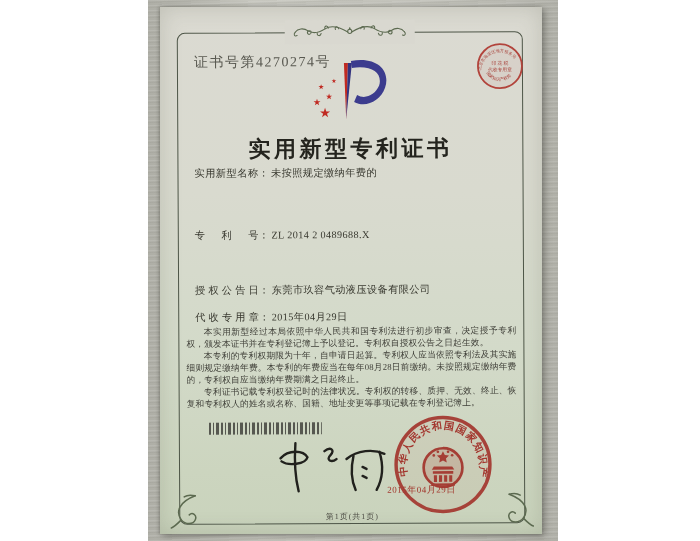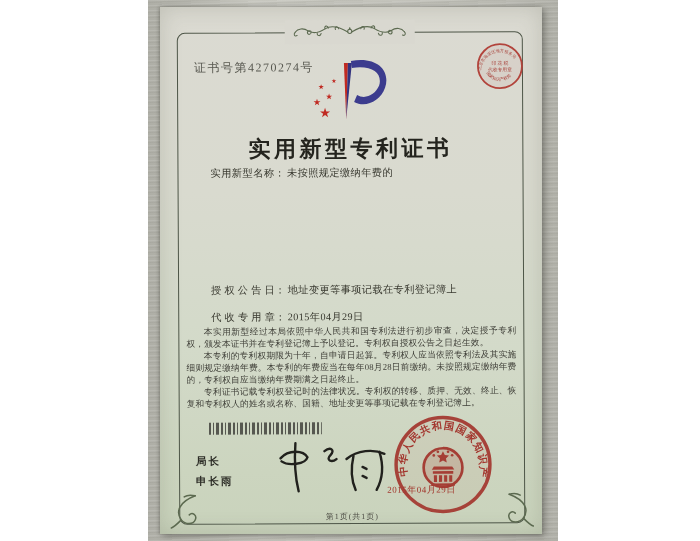--- a/index.html
+++ b/index.html
@@ -25,29 +25,29 @@
   .frame {
     position:absolute; left:18px; right:18px; top:25px; bottom:10px;
     border:1.6px solid #4d5547; border-radius:8px;
   }
 
   .flourish-top { position:absolute; left:126px; top:13px; width:130px; height:24px; background:#d9d8d0; display:flex; align-items:center; justify-content:center; }
   .corner-orn { position:absolute; width:30px; height:36px; }
   .corner-orn.bl { left:8px; top:486px; }
   .corner-orn.br { left:344px; top:486px; transform:scaleX(-1); }
 
-  .cert-no { position:absolute; left:35px; top:52px; font-size:12px; letter-spacing:1.5px; color:#585850; }
+  .cert-no { position:absolute; left:35px; top:46px; font-size:14px; letter-spacing:1.5px; color:#585850; }
 
   .logo { position:absolute; left:142px; top:50px; width:92px; height:70px; }
 
   .title { position:absolute; left:0; top:127px; width:100%; text-align:center;
            font-size:22px; font-weight:bold; letter-spacing:3.5px; color:#24241e; }
 
   .field { position:absolute; left:35px; font-size:10.2px; color:#38382f; letter-spacing:.4px; white-space:nowrap; }
-  .f-label { display:inline-block; width:64px; text-align-last:justify; text-align:justify;margin-left:16px; }
+  .f-label { display:inline-block; width:64px; text-align-last:justify; text-align:justify; }
   .f-colon { display:inline-block; margin-right:2px; }
   .field.r0 { top:159px; } .field.r1 { top:190px; } .field.r2 { top:221px; }
   .field.r3 { top:250px; } .field.r4 { top:276px; } .field.r5 { top:303px; }
 
   .body-text { position:absolute; left:26px; top:318px; width:330px;
                font-size:8.7px; line-height:12px; color:#41413a; text-align:justify; letter-spacing:.2px; }
   .body-text p { text-indent:2em; margin:0; }
 
   .barcode { position:absolute; left:48px; top:415px; width:113px; height:12px;
     background: repeating-linear-gradient(90deg,#3c3c37 0 2px, rgba(0,0,0,0) 2px 4px, #3c3c37 4px 5px, rgba(0,0,0,0) 5px 7px, #3c3c37 7px 10px, rgba(0,0,0,0) 10px 12px);
@@ -128,39 +128,38 @@
             <text x="20" y="32" font-size="7" text-anchor="middle">★</text>
             <text x="33" y="26" font-size="6" text-anchor="middle">★</text>
           </g>
         </svg>
 
         <div class="title">实用新型专利证书</div>
 
         <div class="field r0">
           <span class="f-label">实用新型名称</span><span class="f-colon">：</span><span>未按照规定缴纳年费的</span>
         </div>
+        <div class="field r2">
+          <span class="f-label">专利号</span><span class="f-colon">：</span><span>ZL 2014 2 0489688.X</span>
+        </div>
         <div class="field r4">
-          <span class="f-label">授权公告日</span><span class="f-colon">：</span><span>地址变更等事项记载在专利登记簿上</span>
+          <span class="f-label">授权公告日</span><span class="f-colon">：</span><span>东莞市玖容气动液压设备有限公司</span>
         </div>
         <div class="field r5">
           <span class="f-label">代收专用章</span><span class="f-colon">：</span><span>2015年04月29日</span>
         </div>
 
         <div class="body-text">
           <p>本实用新型经过本局依照中华人民共和国专利法进行初步审查，决定授予专利权，颁发本证书并在专利登记簿上予以登记。专利权自授权公告之日起生效。</p>
           <p>本专利的专利权期限为十年，自申请日起算。专利权人应当依照专利法及其实施细则规定缴纳年费。本专利的年费应当在每年08月28日前缴纳。未按照规定缴纳年费的，专利权自应当缴纳年费期满之日起终止。</p>
           <p>专利证书记载专利权登记时的法律状况。专利权的转移、质押、无效、终止、恢复和专利权人的姓名或名称、国籍、地址变更等事项记载在专利登记簿上。</p>
         </div>
 
         <div class="barcode"></div>
 
-        <div class="director">
-          <div>局长</div>
-          <div>申长雨</div>
-        </div>
 
         <svg class="signature" viewBox="0 0 135 58">
           <g stroke="#21211d" stroke-width="2.4" fill="none" stroke-linecap="round">
             <path d="M30,6 C29,20 29,38 33,54"></path>
             <path d="M15,21 C23,12 38,13 42,20 C40,27 23,29 16,24"></path>
             <path d="M59,14 C65,9 70,13 65,18 C60,23 66,26 71,22"></path>
             <path d="M81,22 C92,13 108,12 119,17"></path>
             <path d="M88,19 C85,32 86,44 90,53"></path>
             <path d="M114,15 C118,28 117,42 111,53"></path>
             <path d="M97,30 L101,32"></path>

